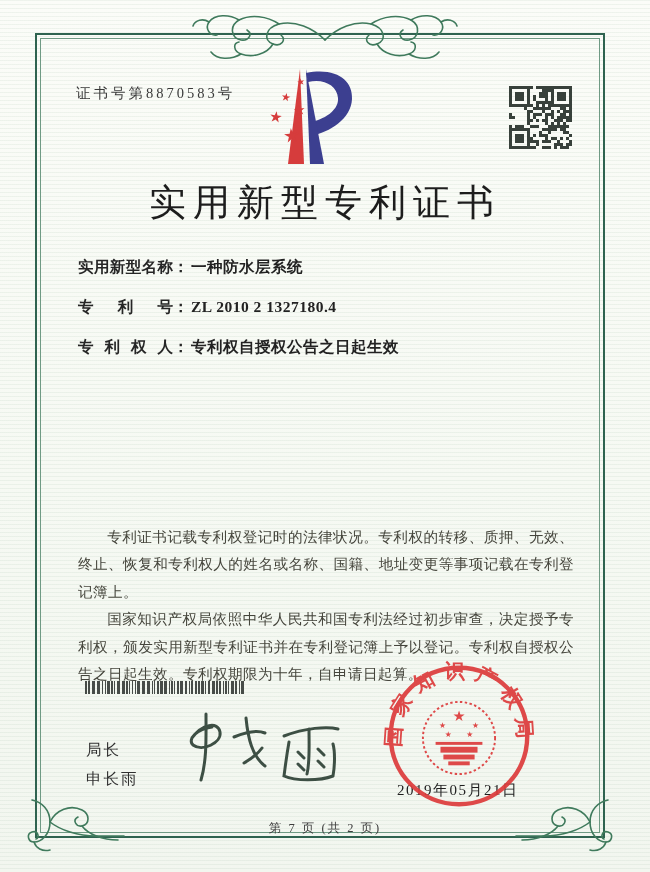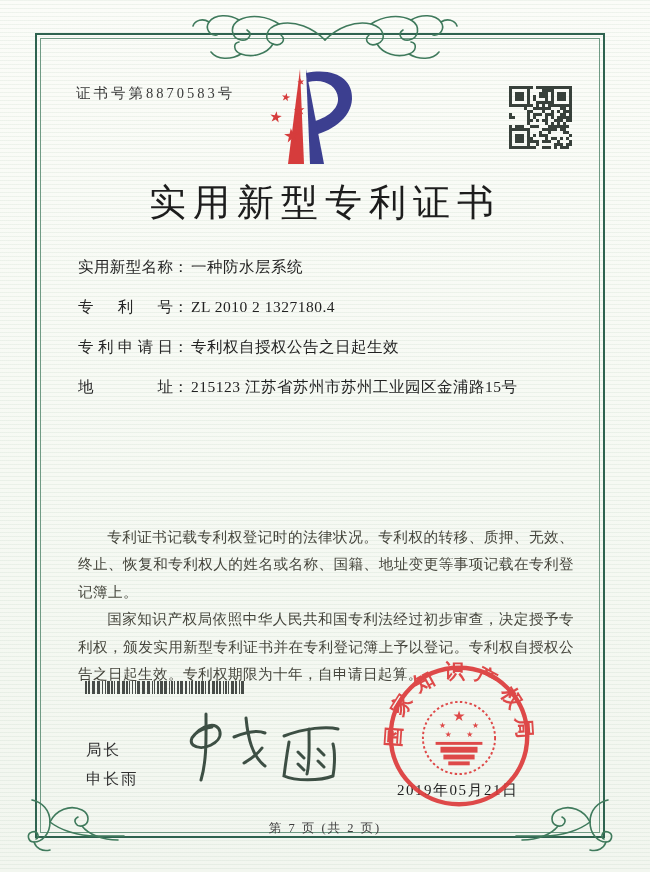--- a/index.html
+++ b/index.html
@@ -32,21 +32,21 @@
   }
   .logo{ position:absolute; left:253px; top:66px; width:112px; height:102px; }
   .logo .star{ position:absolute; color:#d63c3c; line-height:1; font-family:"DejaVu Sans",sans-serif; }
   .qr{ position:absolute; left:509px; top:86px; width:63px; height:63px; }
   .qr i{ position:absolute; width:3px; height:3px; background:#38413b; }
   .title{
     position:absolute; left:0; right:0; top:178px; text-align:center;
     font-size:37px; font-weight:400; letter-spacing:7px; color:#1d1d1d;
   }
   
-  .fields{ position:absolute; left:78px; top:257px; width:500px; }
+  .fields{ position:absolute; left:78px; top:257px; width:500px;font-weight:bold; }
   .frow{ height:40px; font-size:15.5px; white-space:nowrap; }
   .flabel{
     display:inline-block; width:95px; color:#262626;
     text-align:justify; text-align-last:justify;
   }
   .fcolon{ display:inline-block; width:18px; color:#262626; }
   .fvalue{ color:#222; letter-spacing:0.5px; }
   .frow2 .pair2{ margin-left:42px; }
   .frow2 .flabel2{ display:inline-block; color:#262626; letter-spacing:2px; }
   
@@ -371,24 +371,21 @@
 <div class="title">实用新型专利证书</div>
 
 <div class="fields">
   <div class="frow">
     <span class="flabel">实用新型名称</span><span class="fcolon">：</span><span class="fvalue">一种防水层系统</span>
   </div>
   <div class="frow">
     <span class="flabel">专利号</span><span class="fcolon">：</span><span class="fvalue">ZL 2010 2 1327180.4</span>
   </div>
   <div class="frow">
-    <span class="flabel">专利申请日</span><span class="fcolon">：</span><span class="fvalue">专利权自授权公告之日起生效</span>
-  </div>
-  <div class="frow">
-    <span class="flabel">地址</span><span class="fcolon">：</span><span class="fvalue">215123 江苏省苏州市苏州工业园区金浦路15号</span>
+    <span class="flabel">专利权人</span><span class="fcolon">：</span><span class="fvalue">专利权自授权公告之日起生效</span>
   </div>
 </div>
 
 <div class="paras">
   <p>专利证书记载专利权登记时的法律状况。专利权的转移、质押、无效、终止、恢复和专利权人的姓名或名称、国籍、地址变更等事项记载在专利登记簿上。</p>
   <p>国家知识产权局依照中华人民共和国专利法经过初步审查，决定授予专利权，颁发实用新型专利证书并在专利登记簿上予以登记。专利权自授权公告之日起生效。专利权期限为十年，自申请日起算。</p>
 </div>
 
 <div class="barcode">
     <i style="left:0px;width:2px"></i>

